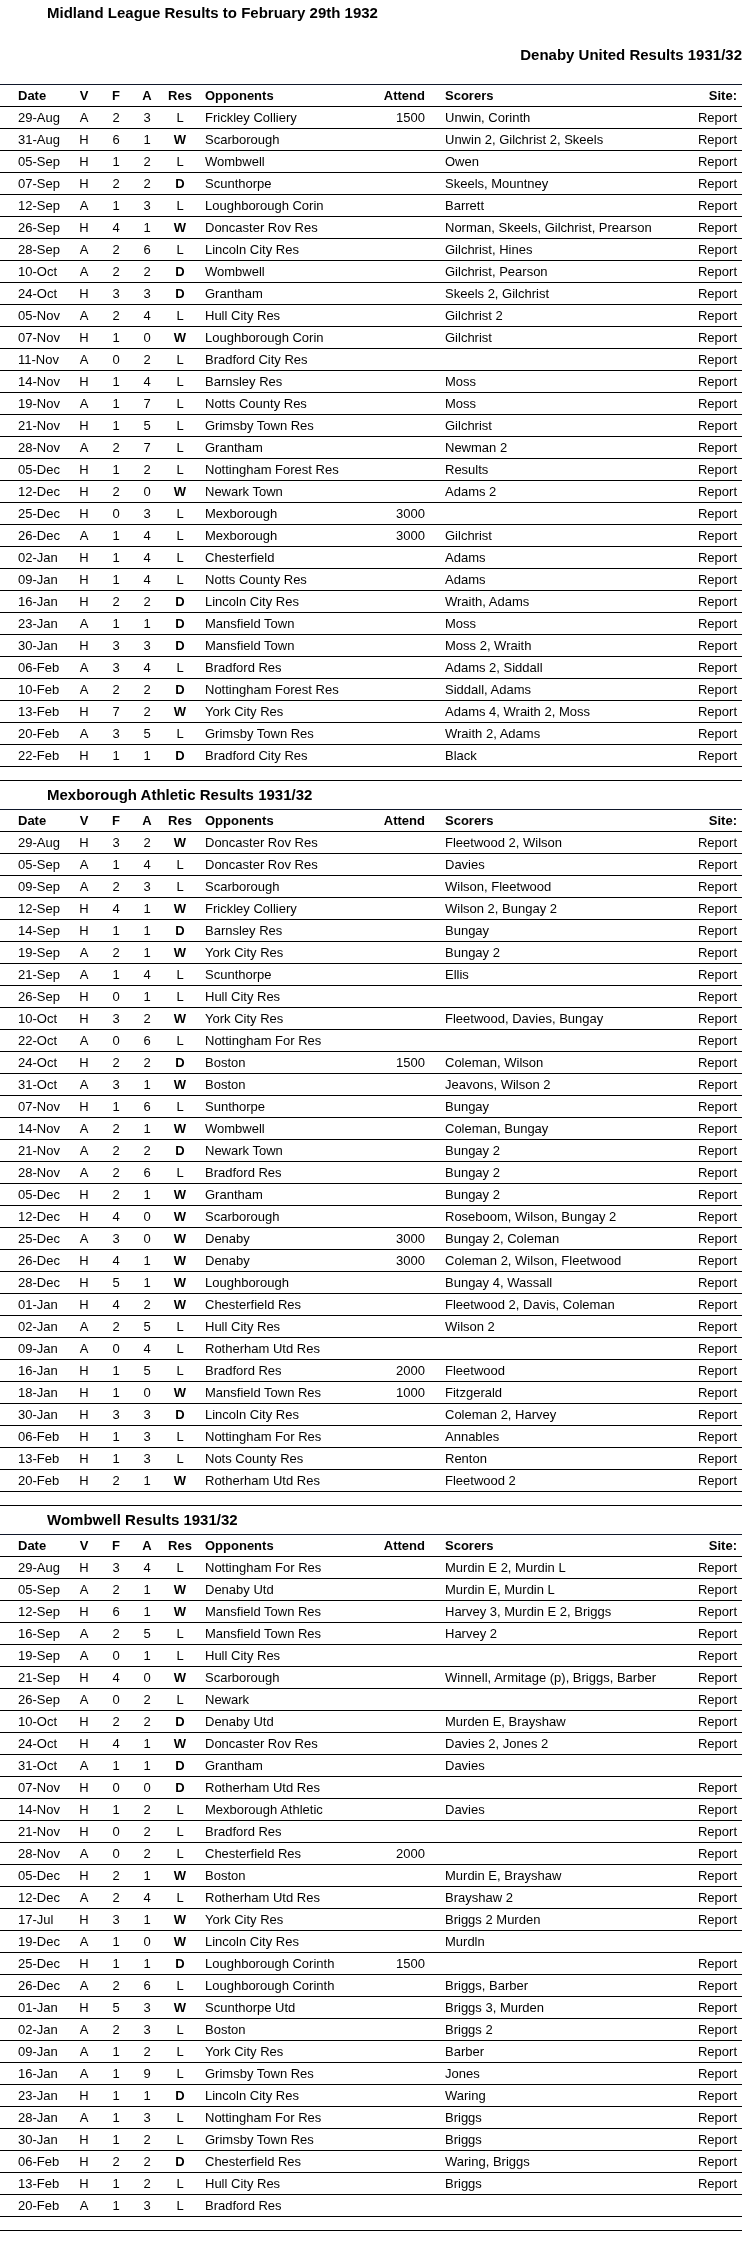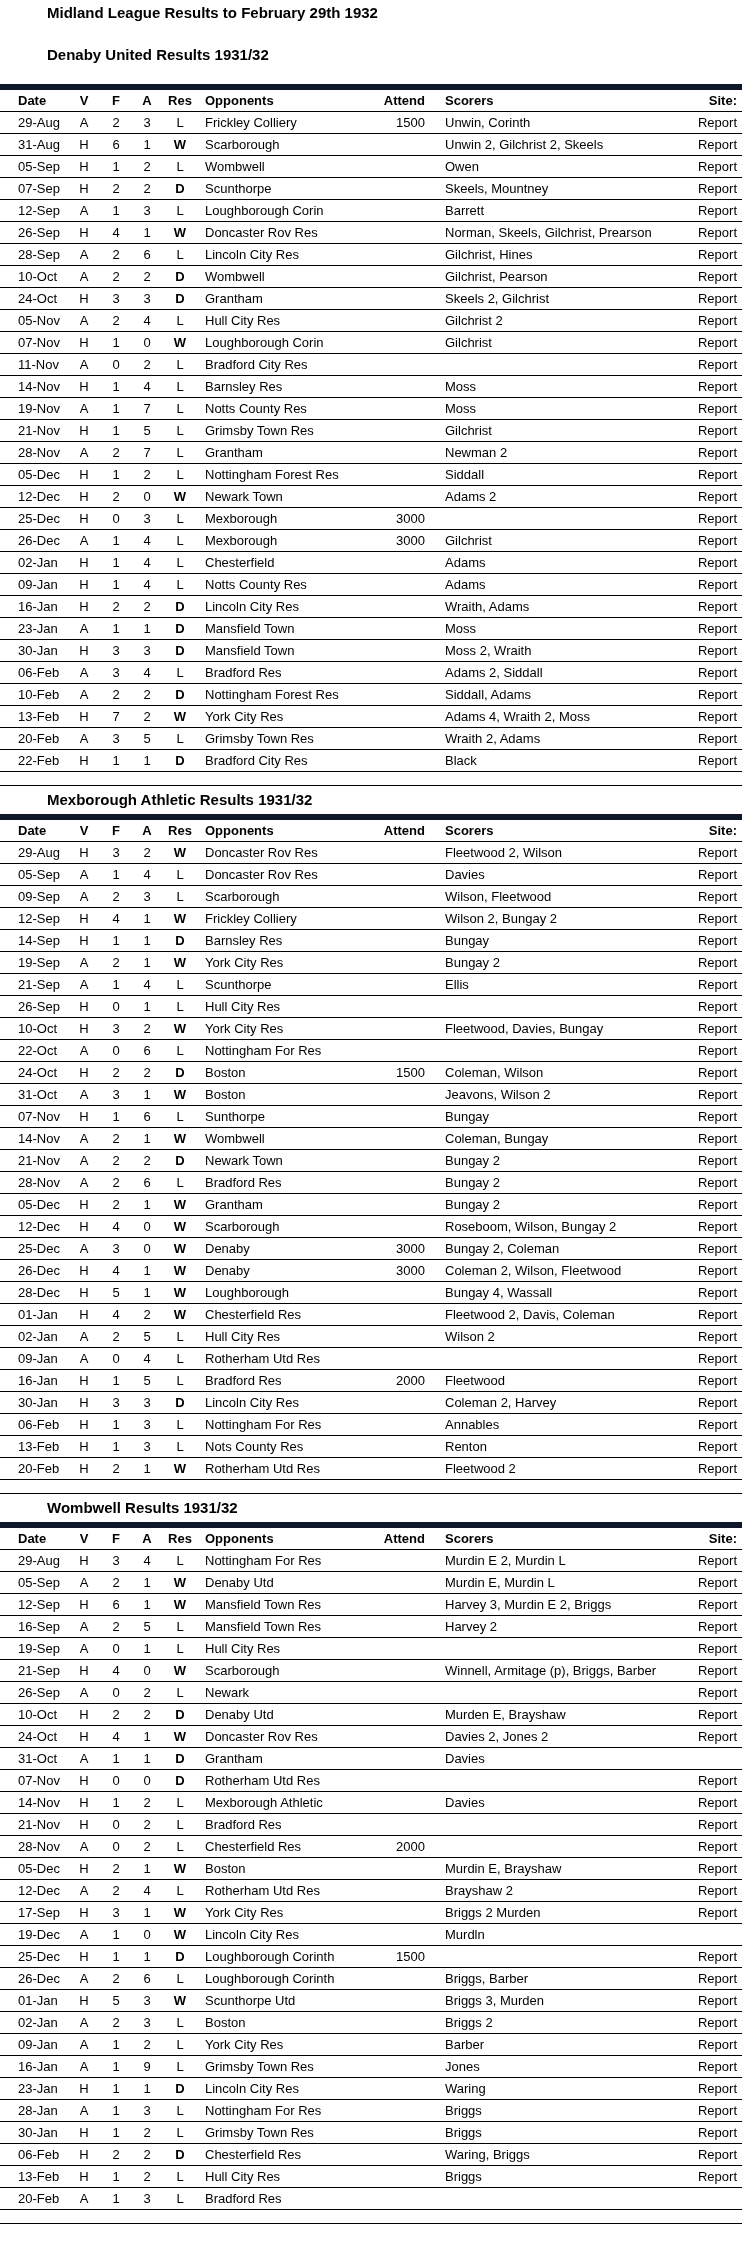--- a/index.html
+++ b/index.html
@@ -1,24 +1,24 @@
 <!DOCTYPE html>
 <html><head>
 <meta charset="utf-8">
 <style>
   html,body{margin:0;padding:0;background:#ffffff;}
   body{width:742px;font-family:"Liberation Sans",sans-serif;color:#000;}
   .page-title{font-size:15px;font-weight:bold;margin:4px 0 0 47px;letter-spacing:0px;}
   .section{margin:0;}
   .section-title{font-size:15px;font-weight:bold;margin:5px 0 6px 47px;}
-  .section:first-child .section-title{margin-top:25px;margin-bottom:21px;}
+  .section:first-child .section-title{margin-top:25px;margin-bottom:21px;text-align:right;}
   table.results-table{width:742px;border-collapse:collapse;table-layout:fixed;font-size:13px;}
   th,td{box-sizing:border-box;padding:2px 0;line-height:17px;white-space:nowrap;overflow:hidden;font-weight:normal;}
   thead th{font-weight:bold;}
-  thead tr{border-top:6px solid #0f172a;border-bottom:1px solid #000;}
+  thead tr{border-top:1px solid #0f172a;border-bottom:1px solid #000;}
   tbody tr{border-bottom:1px solid #000;}
   tr.spacer-row td{height:14px;padding:0;}
   .c-date{padding-left:18px;text-align:left;}
   .c-v,.c-f,.c-a,.c-res{text-align:center;}
   .c-opp{padding-left:7px;text-align:left;}
   .c-att{text-align:right;padding-right:3px;}
   .c-sco{padding-left:17px;text-align:left;}
   .c-site{text-align:right;padding-right:5px;}
   .res-strong{font-weight:bold;}
   .report-link{color:#000;cursor:pointer;}
@@ -234,21 +234,21 @@
             <td class="c-site"><span class="report-link">Report</span></td>
           </tr>
           <tr>
             <td class="c-date">05-Dec</td>
             <td class="c-v">H</td>
             <td class="c-f">1</td>
             <td class="c-a">2</td>
             <td class="c-res">L</td>
             <td class="c-opp">Nottingham Forest Res</td>
             <td class="c-att"></td>
-            <td class="c-sco">Siddall</td>
+            <td class="c-sco">Results</td>
             <td class="c-site"><span class="report-link">Report</span></td>
           </tr>
           <tr>
             <td class="c-date">12-Dec</td>
             <td class="c-v">H</td>
             <td class="c-f">2</td>
             <td class="c-a">0</td>
             <td class="c-res res-strong">W</td>
             <td class="c-opp">Newark Town</td>
             <td class="c-att"></td>
@@ -691,20 +691,31 @@
             <td class="c-v">H</td>
             <td class="c-f">1</td>
             <td class="c-a">5</td>
             <td class="c-res">L</td>
             <td class="c-opp">Bradford Res</td>
             <td class="c-att">2000</td>
             <td class="c-sco">Fleetwood</td>
             <td class="c-site"><span class="report-link">Report</span></td>
           </tr>
           <tr>
+            <td class="c-date">18-Jan</td>
+            <td class="c-v">H</td>
+            <td class="c-f">1</td>
+            <td class="c-a">0</td>
+            <td class="c-res res-strong">W</td>
+            <td class="c-opp">Mansfield Town Res</td>
+            <td class="c-att">1000</td>
+            <td class="c-sco">Fitzgerald</td>
+            <td class="c-site"><span class="report-link">Report</span></td>
+          </tr>
+          <tr>
             <td class="c-date">30-Jan</td>
             <td class="c-v">H</td>
             <td class="c-f">3</td>
             <td class="c-a">3</td>
             <td class="c-res res-strong">D</td>
             <td class="c-opp">Lincoln City Res</td>
             <td class="c-att"></td>
             <td class="c-sco">Coleman 2, Harvey</td>
             <td class="c-site"><span class="report-link">Report</span></td>
           </tr>
@@ -946,21 +957,21 @@
             <td class="c-v">A</td>
             <td class="c-f">2</td>
             <td class="c-a">4</td>
             <td class="c-res">L</td>
             <td class="c-opp">Rotherham Utd Res</td>
             <td class="c-att"></td>
             <td class="c-sco">Brayshaw 2</td>
             <td class="c-site"><span class="report-link">Report</span></td>
           </tr>
           <tr>
-            <td class="c-date">17-Sep</td>
+            <td class="c-date">17-Jul</td>
             <td class="c-v">H</td>
             <td class="c-f">3</td>
             <td class="c-a">1</td>
             <td class="c-res res-strong">W</td>
             <td class="c-opp">York City Res</td>
             <td class="c-att"></td>
             <td class="c-sco">Briggs 2 Murden</td>
             <td class="c-site"><span class="report-link">Report</span></td>
           </tr>
           <tr>

